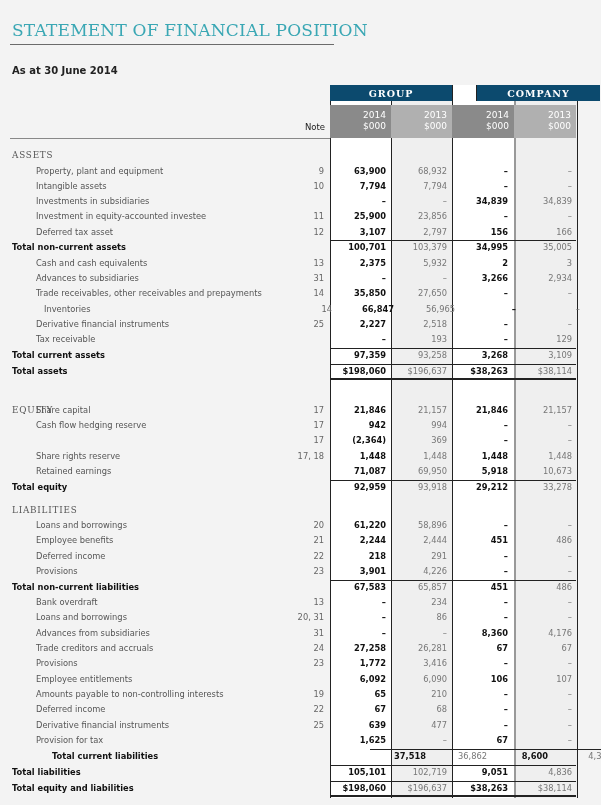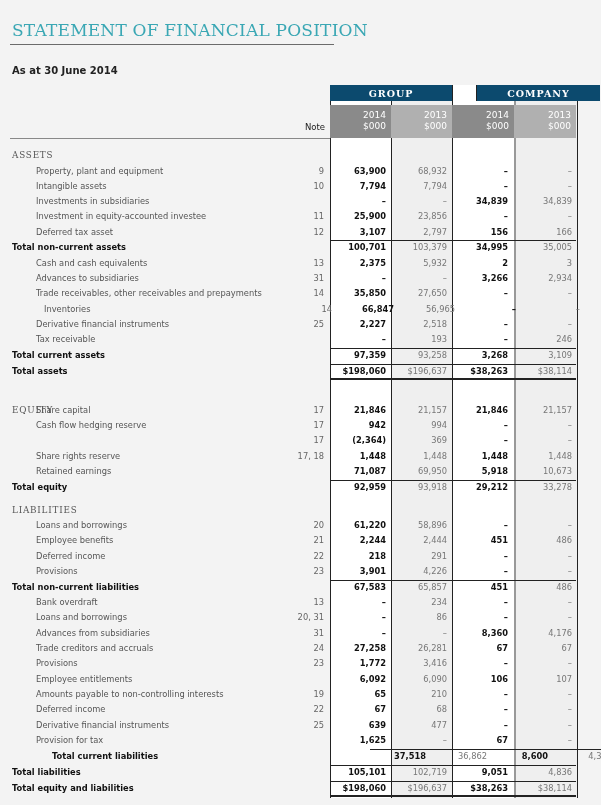--- a/index.html
+++ b/index.html
@@ -204,21 +204,21 @@
       <span class="v v2">2,518</span>
       <span class="v v3">–</span>
       <span class="v v4">–</span>
     </div>
     <div class="row" style="top: 332px; padding-left: 22px;">
       <span class="label">Tax receivable</span>
       <span class="note"></span>
       <span class="v v1">–</span>
       <span class="v v2">193</span>
       <span class="v v3">–</span>
-      <span class="v v4">246</span>
+      <span class="v v4">129</span>
     </div>
     <div class="row total ruled" style="top: 348px;">
       <span class="label">Total current assets</span>
       <span class="note"></span>
       <span class="v v1">97,359</span>
       <span class="v v2">93,258</span>
       <span class="v v3">3,268</span>
       <span class="v v4">3,109</span>
     </div>
     <div class="row total ruled double" style="top: 364px;">

